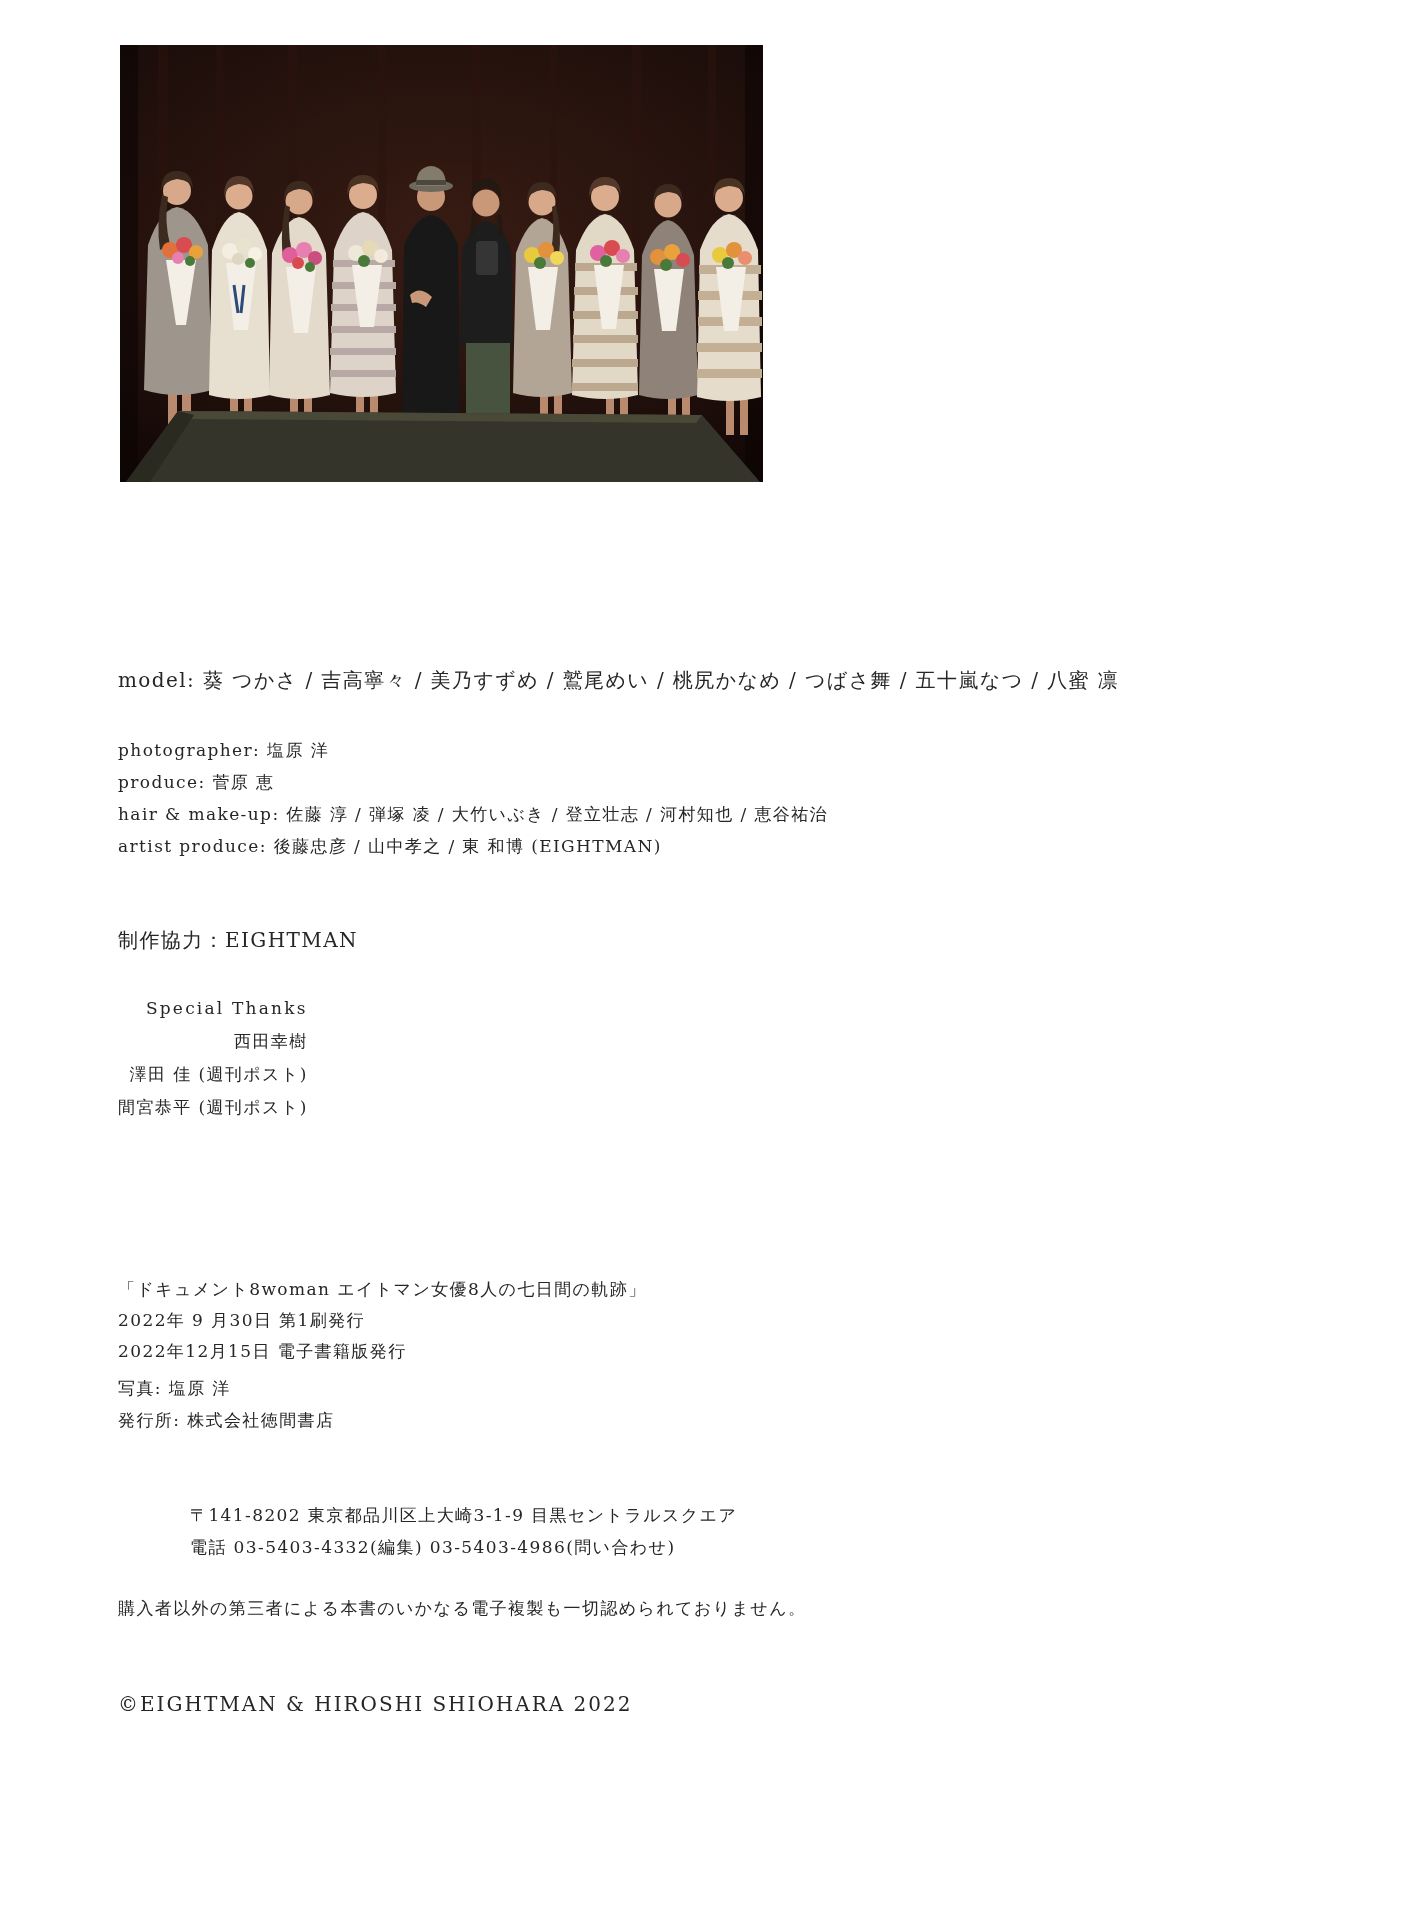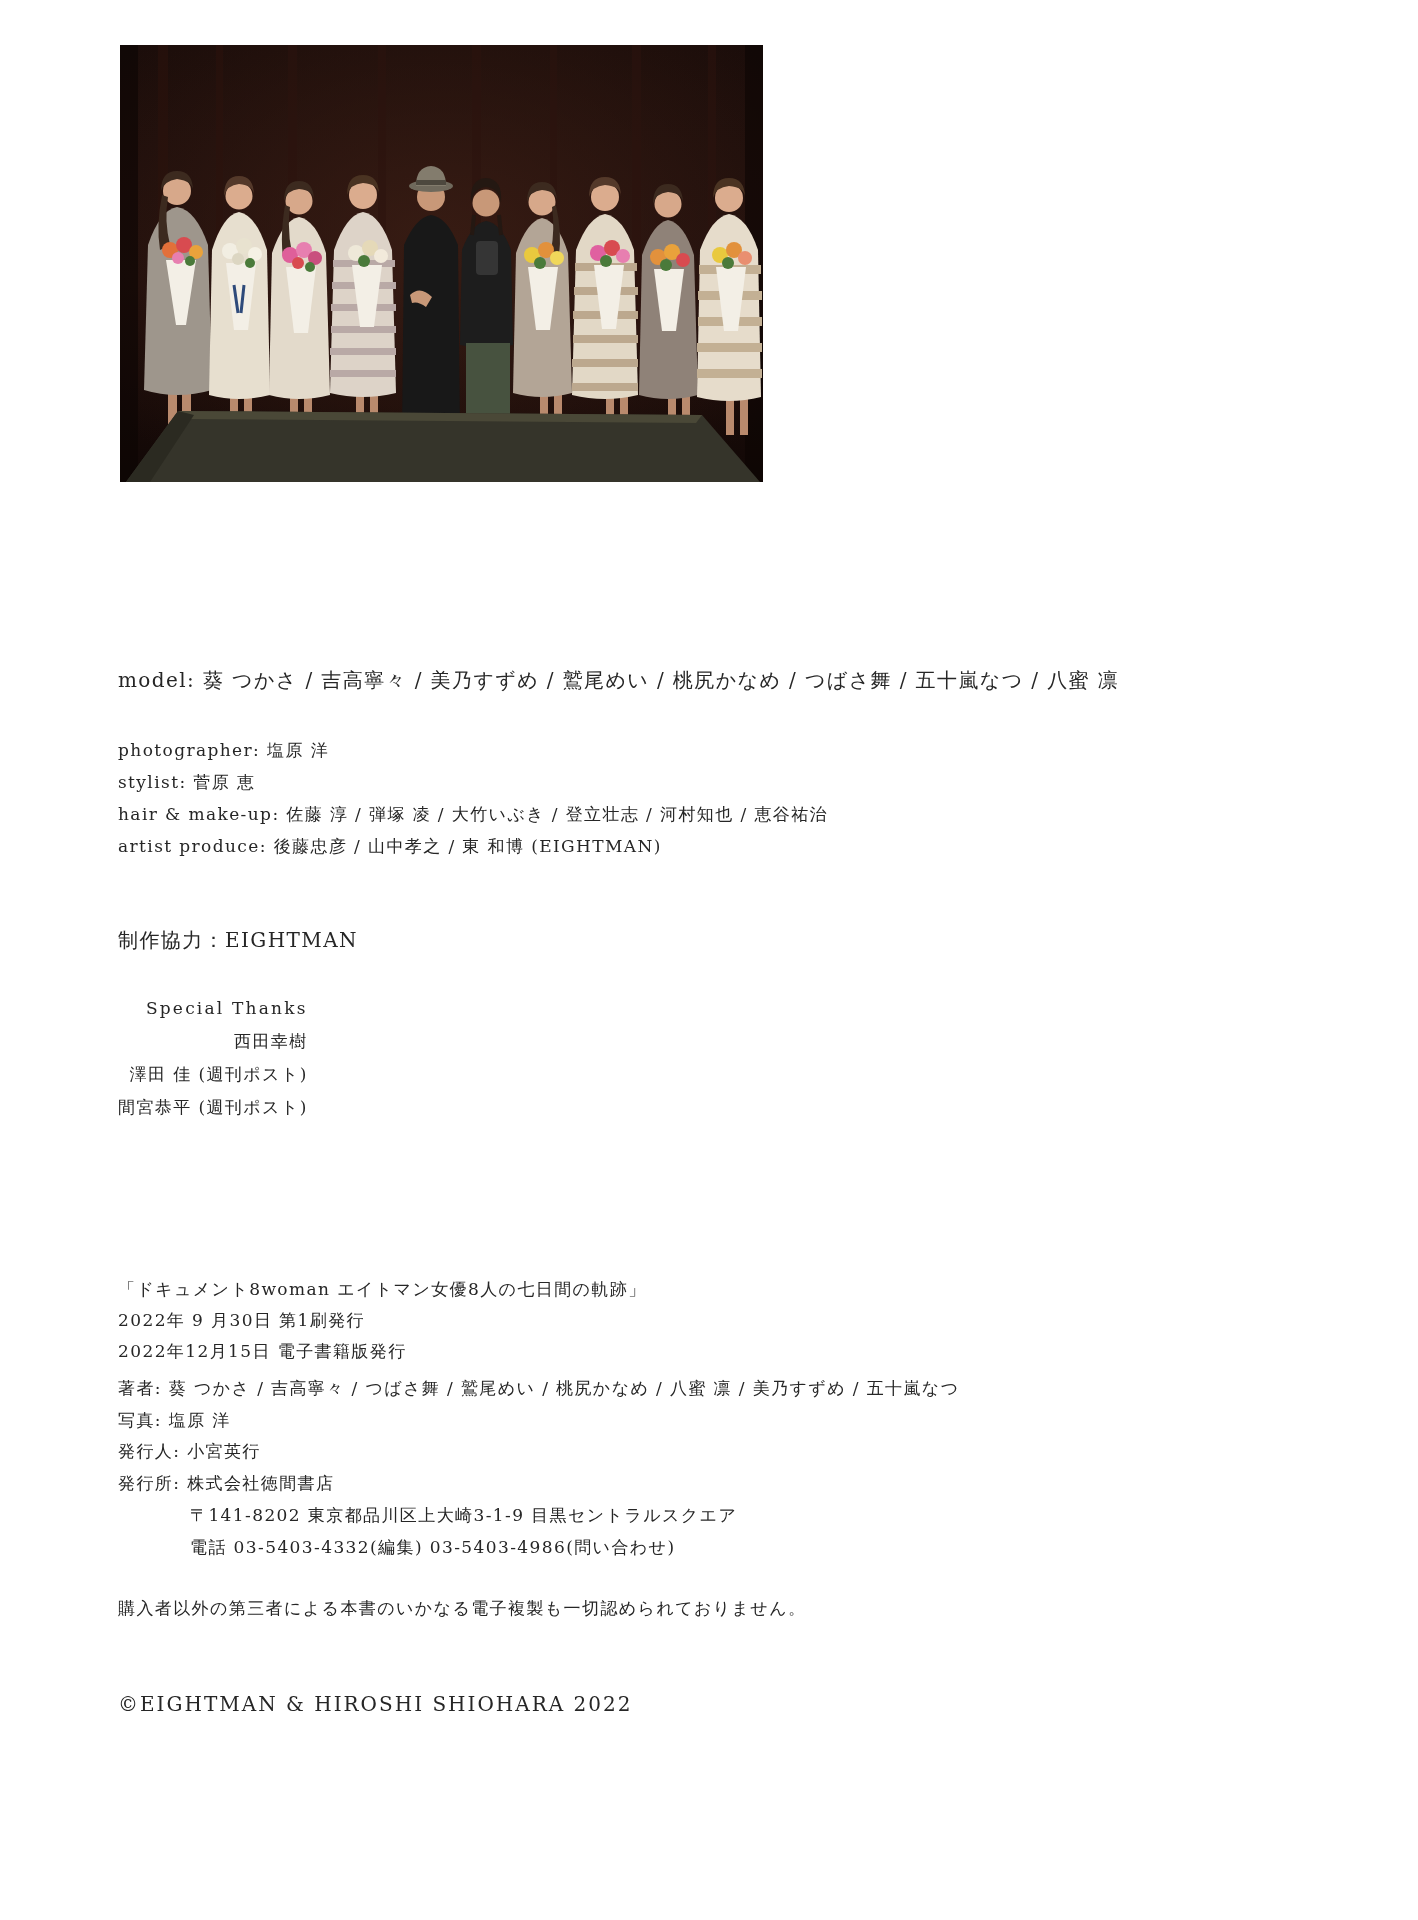--- a/index.html
+++ b/index.html
@@ -254,44 +254,42 @@
         <polygon points="58,366 582,370 576,378 64,374" fill="#4a4837"></polygon>
         <polygon points="6,437 58,366 74,370 30,437" fill="#2b2a21"></polygon>
       </g>
     </svg>
   </figure>
 
   <div class="tline" style="top:664px">model: 葵 つかさ / 吉高寧々 / 美乃すずめ / 鷲尾めい / 桃尻かなめ / つばさ舞 / 五十嵐なつ / 八蜜 凛</div>
 
   <div class="block" style="top:734px">
     <div>photographer: 塩原 洋</div>
-    <div>stylist: 菅原 恵</div>
+    <div>produce: 菅原 恵</div>
     <div>hair &amp; make-up: 佐藤 淳 / 弾塚 凌 / 大竹いぶき / 登立壮志 / 河村知也 / 恵谷祐治</div>
     <div>artist produce: 後藤忠彦 / 山中孝之 / 東 和博 (EIGHTMAN)</div>
   </div>
 
   <div class="tline" style="top:924px">制作協力：EIGHTMAN</div>
 
   <div class="block lh33" style="top:992px">
     <div class="st-title">Special Thanks</div>
     <div>西田幸樹</div>
     <div>澤田 佳 (週刊ポスト)</div>
     <div>間宮恭平 (週刊ポスト)</div>
   </div>
 
   <div class="block lh31" style="top:1274px">
     <div>「ドキュメント8woman エイトマン女優8人の七日間の軌跡」</div>
     <div>2022年 9 月30日 第1刷発行</div>
     <div>2022年12月15日 電子書籍版発行</div>
   </div>
 
   <div class="block lh315" style="top:1373px">
-    <div>著者: 葵 つかさ / 吉高寧々 / つばさ舞 / 鷲尾めい / 桃尻かなめ / 八蜜 凛 / 美乃すずめ / 五十嵐なつ</div>
     <div>写真: 塩原 洋</div>
-    <div>発行人: 小宮英行</div>
     <div>発行所: 株式会社徳間書店</div>
   </div>
 
   <div class="block indent" style="top:1499px">
     <div>〒141-8202 東京都品川区上大崎3-1-9 目黒セントラルスクエア</div>
     <div>電話 03-5403-4332(編集) 03-5403-4986(問い合わせ)</div>
   </div>
 
   <div class="block lh31" style="top:1593px">
     <div>購入者以外の第三者による本書のいかなる電子複製も一切認められておりません。</div>

